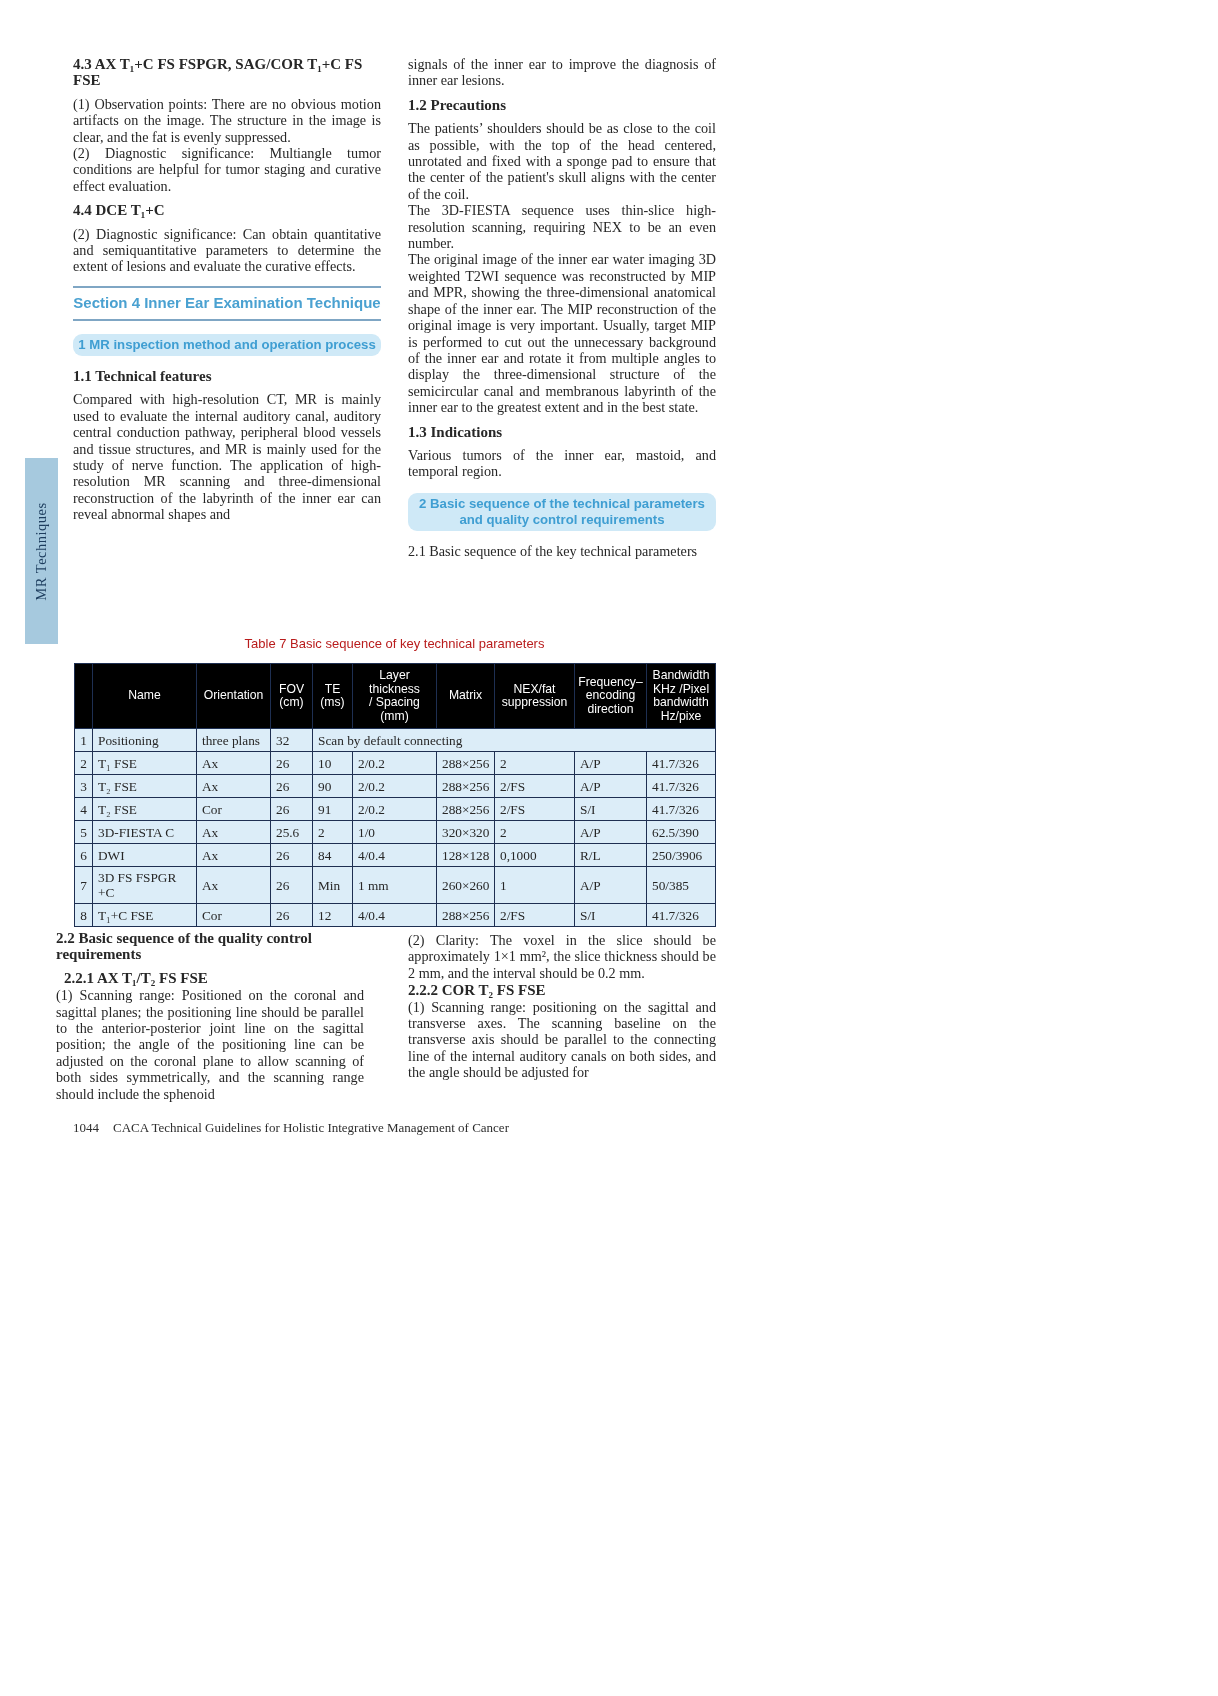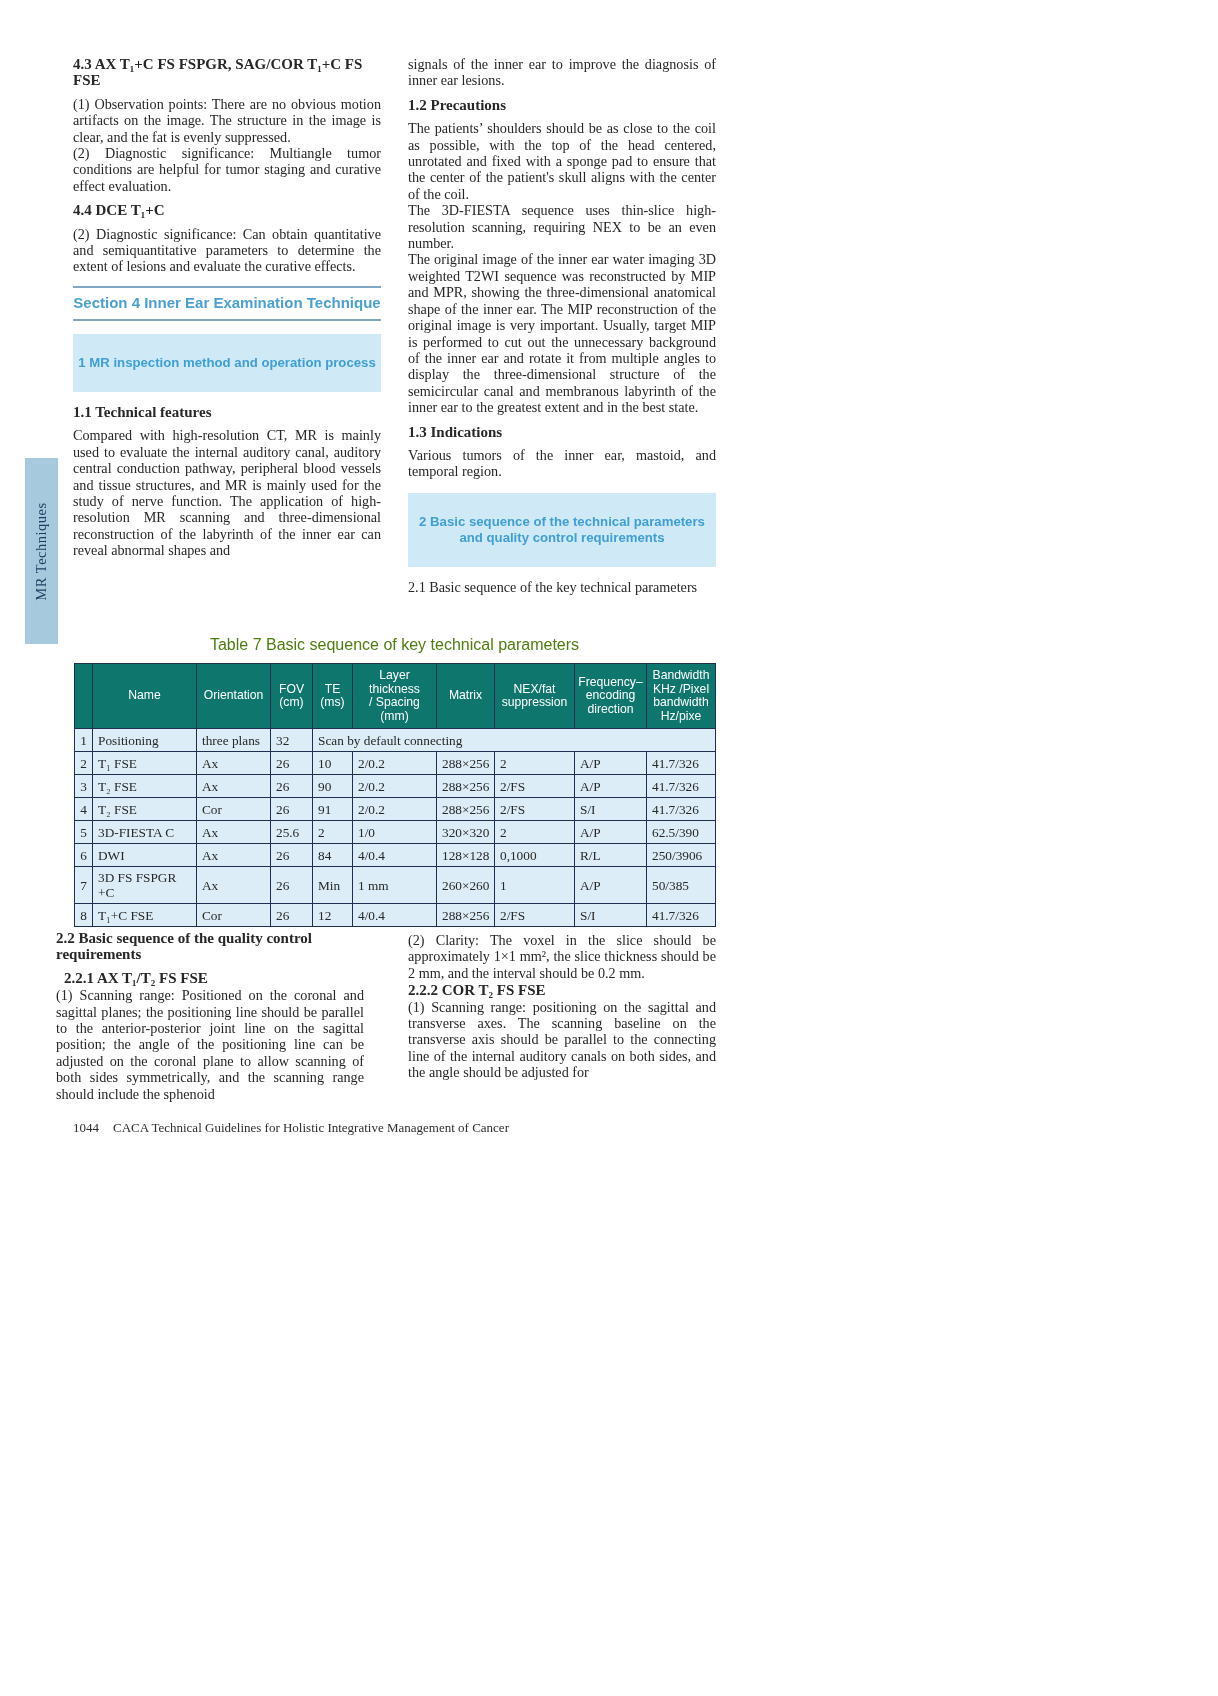--- a/index.html
+++ b/index.html
@@ -37,39 +37,39 @@
     margin:11px 0 12px 0;padding:6px 0 7px 0;
     border-top:2px solid #7fa6c4;border-bottom:2px solid #7fa6c4;
     text-align:center;
   }
   .section-rule-block .t{
     font-family:"Liberation Sans","DejaVu Sans",sans-serif;
     font-weight:bold;font-size:15px;line-height:18px;color:#4aa1d1;
   }
   .sub-box{
     background:#cfe9f7;text-align:center;
-    margin:13px 0 12px 0;padding:21px 4px;
+    margin:13px 0 12px 0;padding:3px 4px;border-radius:9px;
   }
   .sub-box .t{
     font-family:"Liberation Sans","DejaVu Sans",sans-serif;
     font-weight:bold;font-size:13.2px;line-height:16px;color:#3f9ed2;
   }
 
   
   .table-title{
     position:absolute;left:73px;top:636px;width:643px;text-align:center;
     font-family:"Liberation Sans","DejaVu Sans",sans-serif;
-    font-size:16px;color:#4d7c0f;
+    font-size:13px;color:#b91c1c;
   }
   table.params{
     position:absolute;left:74px;top:663px;width:641px;
     border-collapse:collapse;table-layout:fixed;
   }
   table.params th{
-    background:#0f766e;color:#ffffff;
+    background:#000000;color:#ffffff;
     font-family:"Liberation Sans","DejaVu Sans",sans-serif;
     font-weight:normal;font-size:12.2px;line-height:13.6px;
     text-align:center;vertical-align:middle;
     padding:5px 1px;white-space:pre-line;
   }
   table.params td{
     background:#dcedf8;font-size:13.3px;line-height:15px;
     padding:3px 5px 3px 5px;vertical-align:middle;text-align:left;
     height:16px;
   }

